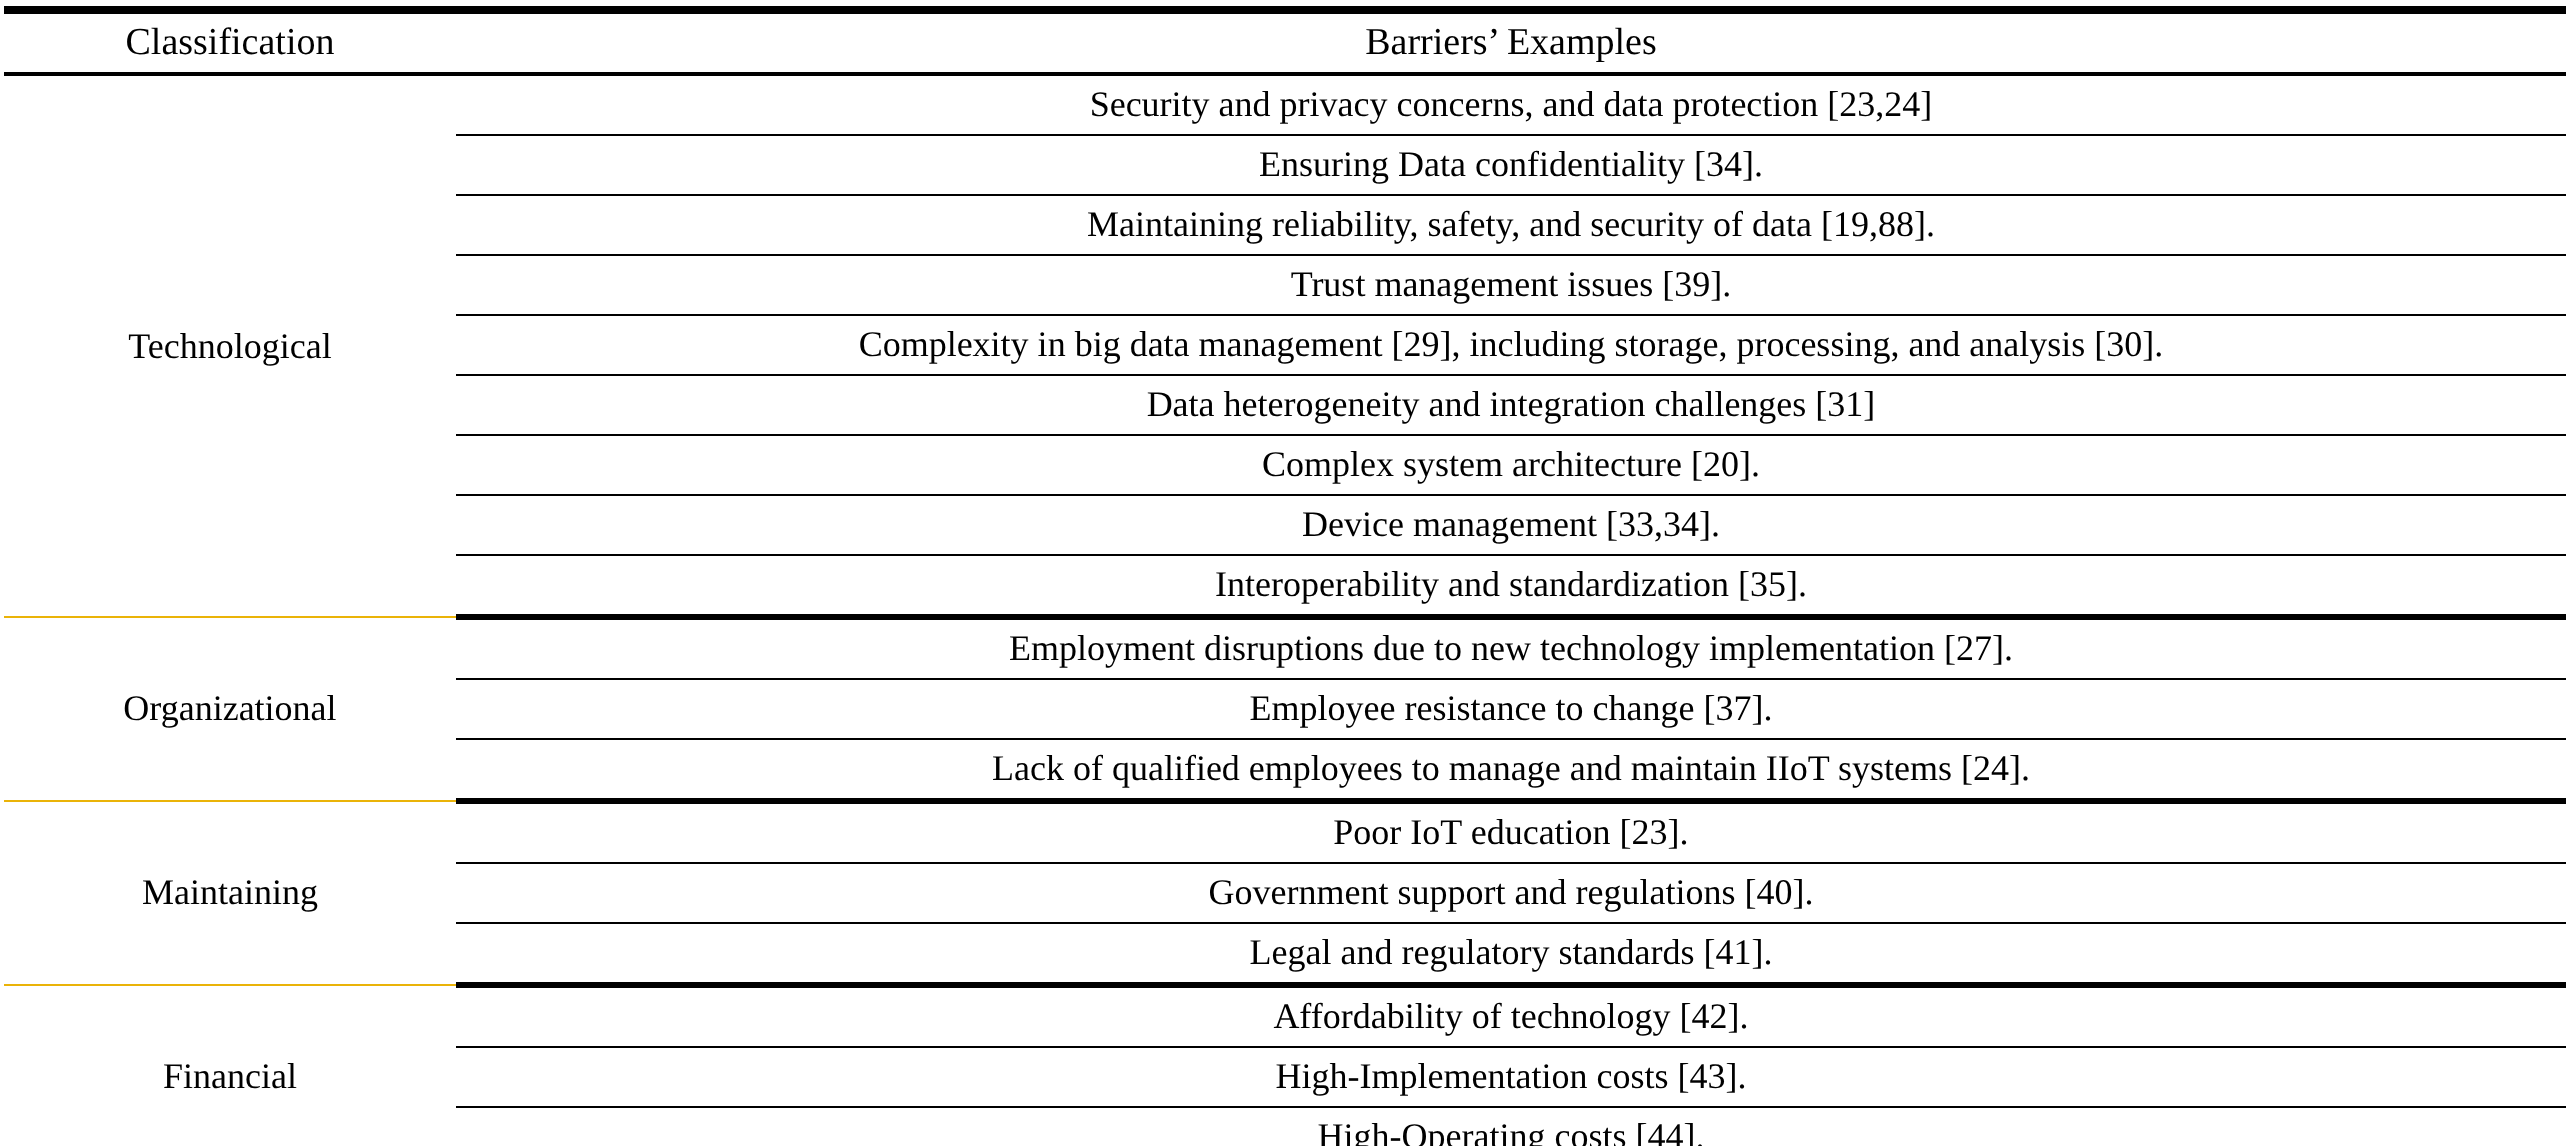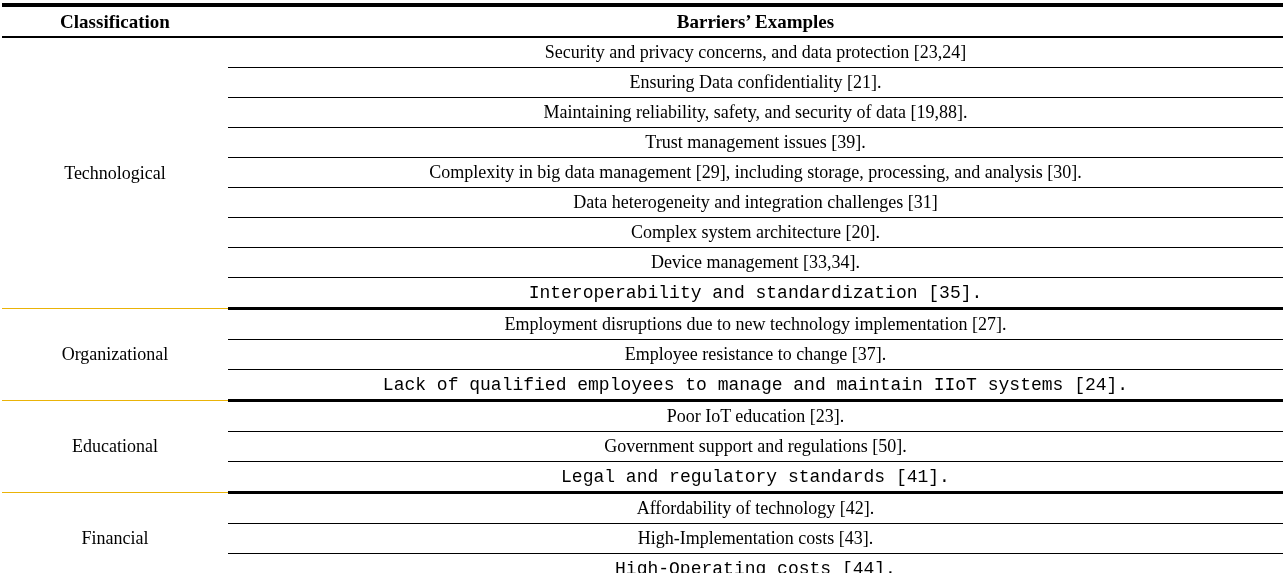--- a/index.html
+++ b/index.html
@@ -24,21 +24,21 @@
     border-collapse: collapse;
     table-layout: fixed;
     width: 1281px;
     margin: 3px 0 0 2px;
     border-top: 4px solid #000000;
     border-bottom: 4px solid #000000;
   }
   col.c-class { width: 226px; }
   th {
     font-size: 19px;
-    font-weight: bold;
+    font-weight: normal;
     text-align: center;
     vertical-align: middle;
     height: 29px;
     padding: 0;
     border-bottom: 2.5px solid #000000;
     white-space: nowrap;
     overflow: hidden;
   }
   td {
     font-size: 18px;
@@ -52,21 +52,20 @@
   }
   td.example {
     border-bottom: 1.8px solid #000000;
     margin-top: 27px;
   }
   td.cls {
     border-bottom: 1px solid #eab308;
   }
   tr.section-end td.example {
     border-bottom: 3px solid #000000;
-    font-family: Liberation Mono, monospace;
   }
 </style>
 </head>
 <body>
 
 <div class="page">
   <table class="barriers">
     <colgroup>
       <col class="c-class">
       <col class="c-examples">
@@ -76,21 +75,21 @@
         <th>Classification</th>
         <th>Barriers’ Examples</th>
       </tr>
     </thead>
     <tbody>
         <tr>
           <td class="cls" rowspan="9">Technological</td>
           <td class="example">Security and privacy concerns, and data protection [23,24]</td>
         </tr>
         <tr>
-          <td class="example">Ensuring Data confidentiality [21].</td>
+          <td class="example">Ensuring Data confidentiality [34].</td>
         </tr>
         <tr>
           <td class="example">Maintaining reliability, safety, and security of data [19,88].</td>
         </tr>
         <tr>
           <td class="example">Trust management issues [39].</td>
         </tr>
         <tr>
           <td class="example">Complexity in big data management [29], including storage, processing, and analysis [30].</td>
         </tr>
@@ -110,25 +109,25 @@
           <td class="cls" rowspan="3">Organizational</td>
           <td class="example">Employment disruptions due to new technology implementation [27].</td>
         </tr>
         <tr>
           <td class="example">Employee resistance to change [37].</td>
         </tr>
         <tr class="section-end">
           <td class="example">Lack of qualified employees to manage and maintain IIoT systems [24].</td>
         </tr>
         <tr>
-          <td class="cls" rowspan="3">Educational</td>
+          <td class="cls" rowspan="3">Maintaining</td>
           <td class="example">Poor IoT education [23].</td>
         </tr>
         <tr>
-          <td class="example">Government support and regulations [50].</td>
+          <td class="example">Government support and regulations [40].</td>
         </tr>
         <tr class="section-end">
           <td class="example">Legal and regulatory standards [41].</td>
         </tr>
         <tr>
           <td class="cls" rowspan="3">Financial</td>
           <td class="example">Affordability of technology [42].</td>
         </tr>
         <tr>
           <td class="example">High-Implementation costs [43].</td>

